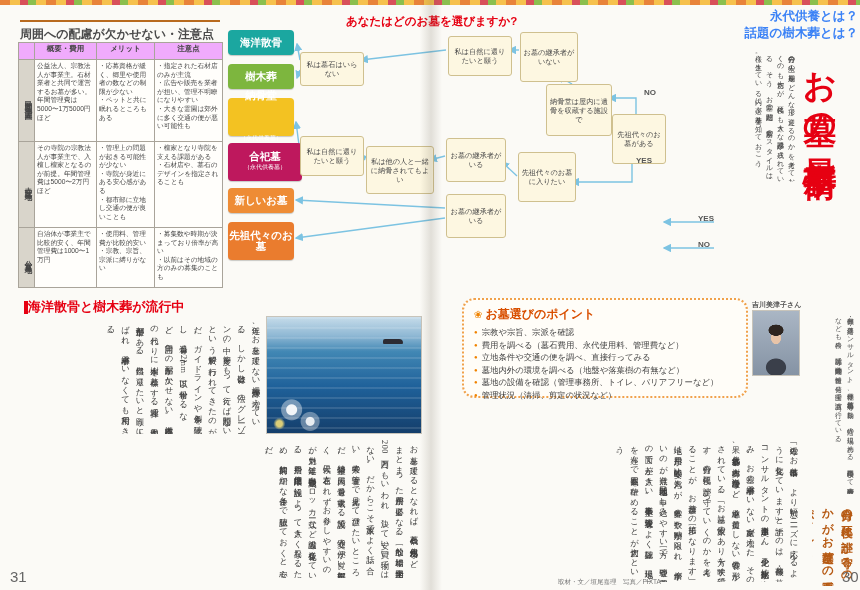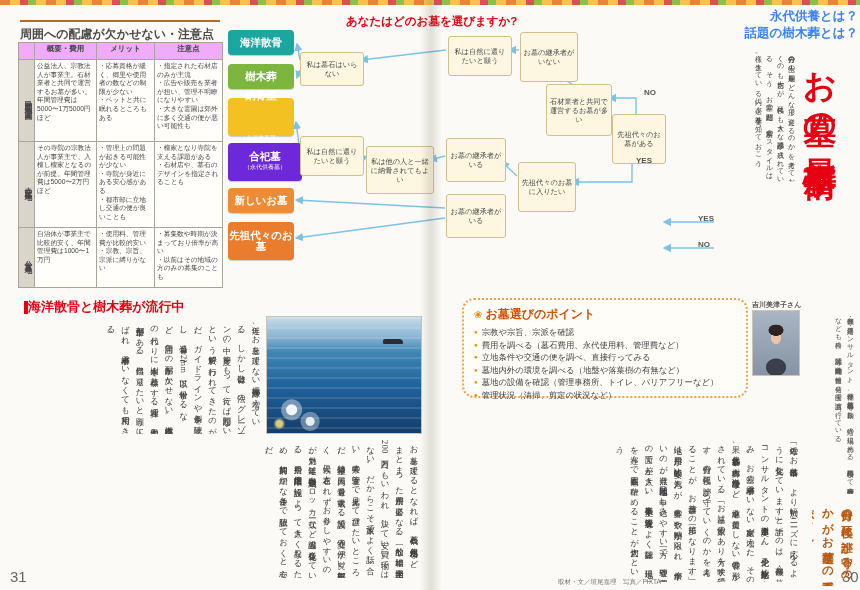--- a/index.html
+++ b/index.html
@@ -163,40 +163,40 @@
   <div class="abs res" style="left: 228px; top: 30px; width: 66px; height: 25px; background: rgb(27, 167, 160);">
     <span>海洋散骨</span>
     </div>
   <div class="abs res" style="left: 228px; top: 64px; width: 66px; height: 25px; background: rgb(125, 182, 62);">
     <span>樹木葬</span>
     </div>
   <div class="abs res" style="left: 228px; top: 98px; width: 66px; height: 38px; background: rgb(243, 194, 34); gap: 32px;">
     <span>納骨堂</span>
     <span class="res-sub">（永代供養墓）</span>
     </div>
-  <div class="abs res" style="left: 228px; top: 143px; width: 74px; height: 38px; background: #6d28d9;">
+  <div class="abs res" style="left: 228px; top: 143px; width: 74px; height: 38px; background: #be185d;">
     <span>合祀墓</span>
     <span class="res-sub">（永代供養墓）</span>
     </div>
   <div class="abs res" style="left: 228px; top: 188px; width: 66px; height: 25px; background: rgb(238, 140, 53);">
     <span>新しいお墓</span>
     </div>
   <div class="abs res" style="left: 228px; top: 222px; width: 66px; height: 38px; background: rgb(234, 124, 46);">
     <span>先祖代々のお墓</span>
     </div>
 
   <div class="abs dec" style="left:300px;top:52px;width:58px;height:26px;">私は墓石はいらない</div>
   <div class="abs dec" style="left:448px;top:36px;width:58px;height:32px;">私は自然に還りたいと願う</div>
   <div class="abs dec" style="left:520px;top:32px;width:52px;height:42px;">お墓の継承者がいない</div>
-  <div class="abs dec" style="left:546px;top:84px;width:60px;height:44px;">石材業者と共同で運営するお墓が多い</div>
+  <div class="abs dec" style="left:546px;top:84px;width:60px;height:44px;">納骨堂は屋内に遺骨を収蔵する施設で</div>
   <div class="abs dec" style="left:612px;top:114px;width:48px;height:42px;">先祖代々のお墓がある</div>
   <div class="abs dec" style="left:300px;top:136px;width:58px;height:32px;">私は自然に還りたいと願う</div>
   <div class="abs dec" style="left:366px;top:146px;width:62px;height:40px;">私は他の人と一緒に納骨されてもよい</div>
   <div class="abs dec" style="left:446px;top:138px;width:54px;height:36px;">お墓の継承者がいる</div>
-  <div class="abs dec" style="left:518px;top:162px;width:52px;height:42px;">先祖代々のお墓に入りたい</div>
+  <div class="abs dec" style="left:518px;top:152px;width:52px;height:42px;">先祖代々のお墓に入りたい</div>
   <div class="abs dec" style="left:446px;top:194px;width:54px;height:36px;">お墓の継承者がいる</div>
 
   <span class="abs branch" style="left:644px;top:88px;">NO</span>
   <span class="abs branch" style="left:636px;top:156px;">YES</span>
   <span class="abs branch" style="left:698px;top:214px;">YES</span>
   <span class="abs branch" style="left:698px;top:240px;">NO</span>
 
   <div class="abs fold"></div>
 
   <div class="abs kicker" style="left:718px;top:8px;">永代供養とは？</div>

